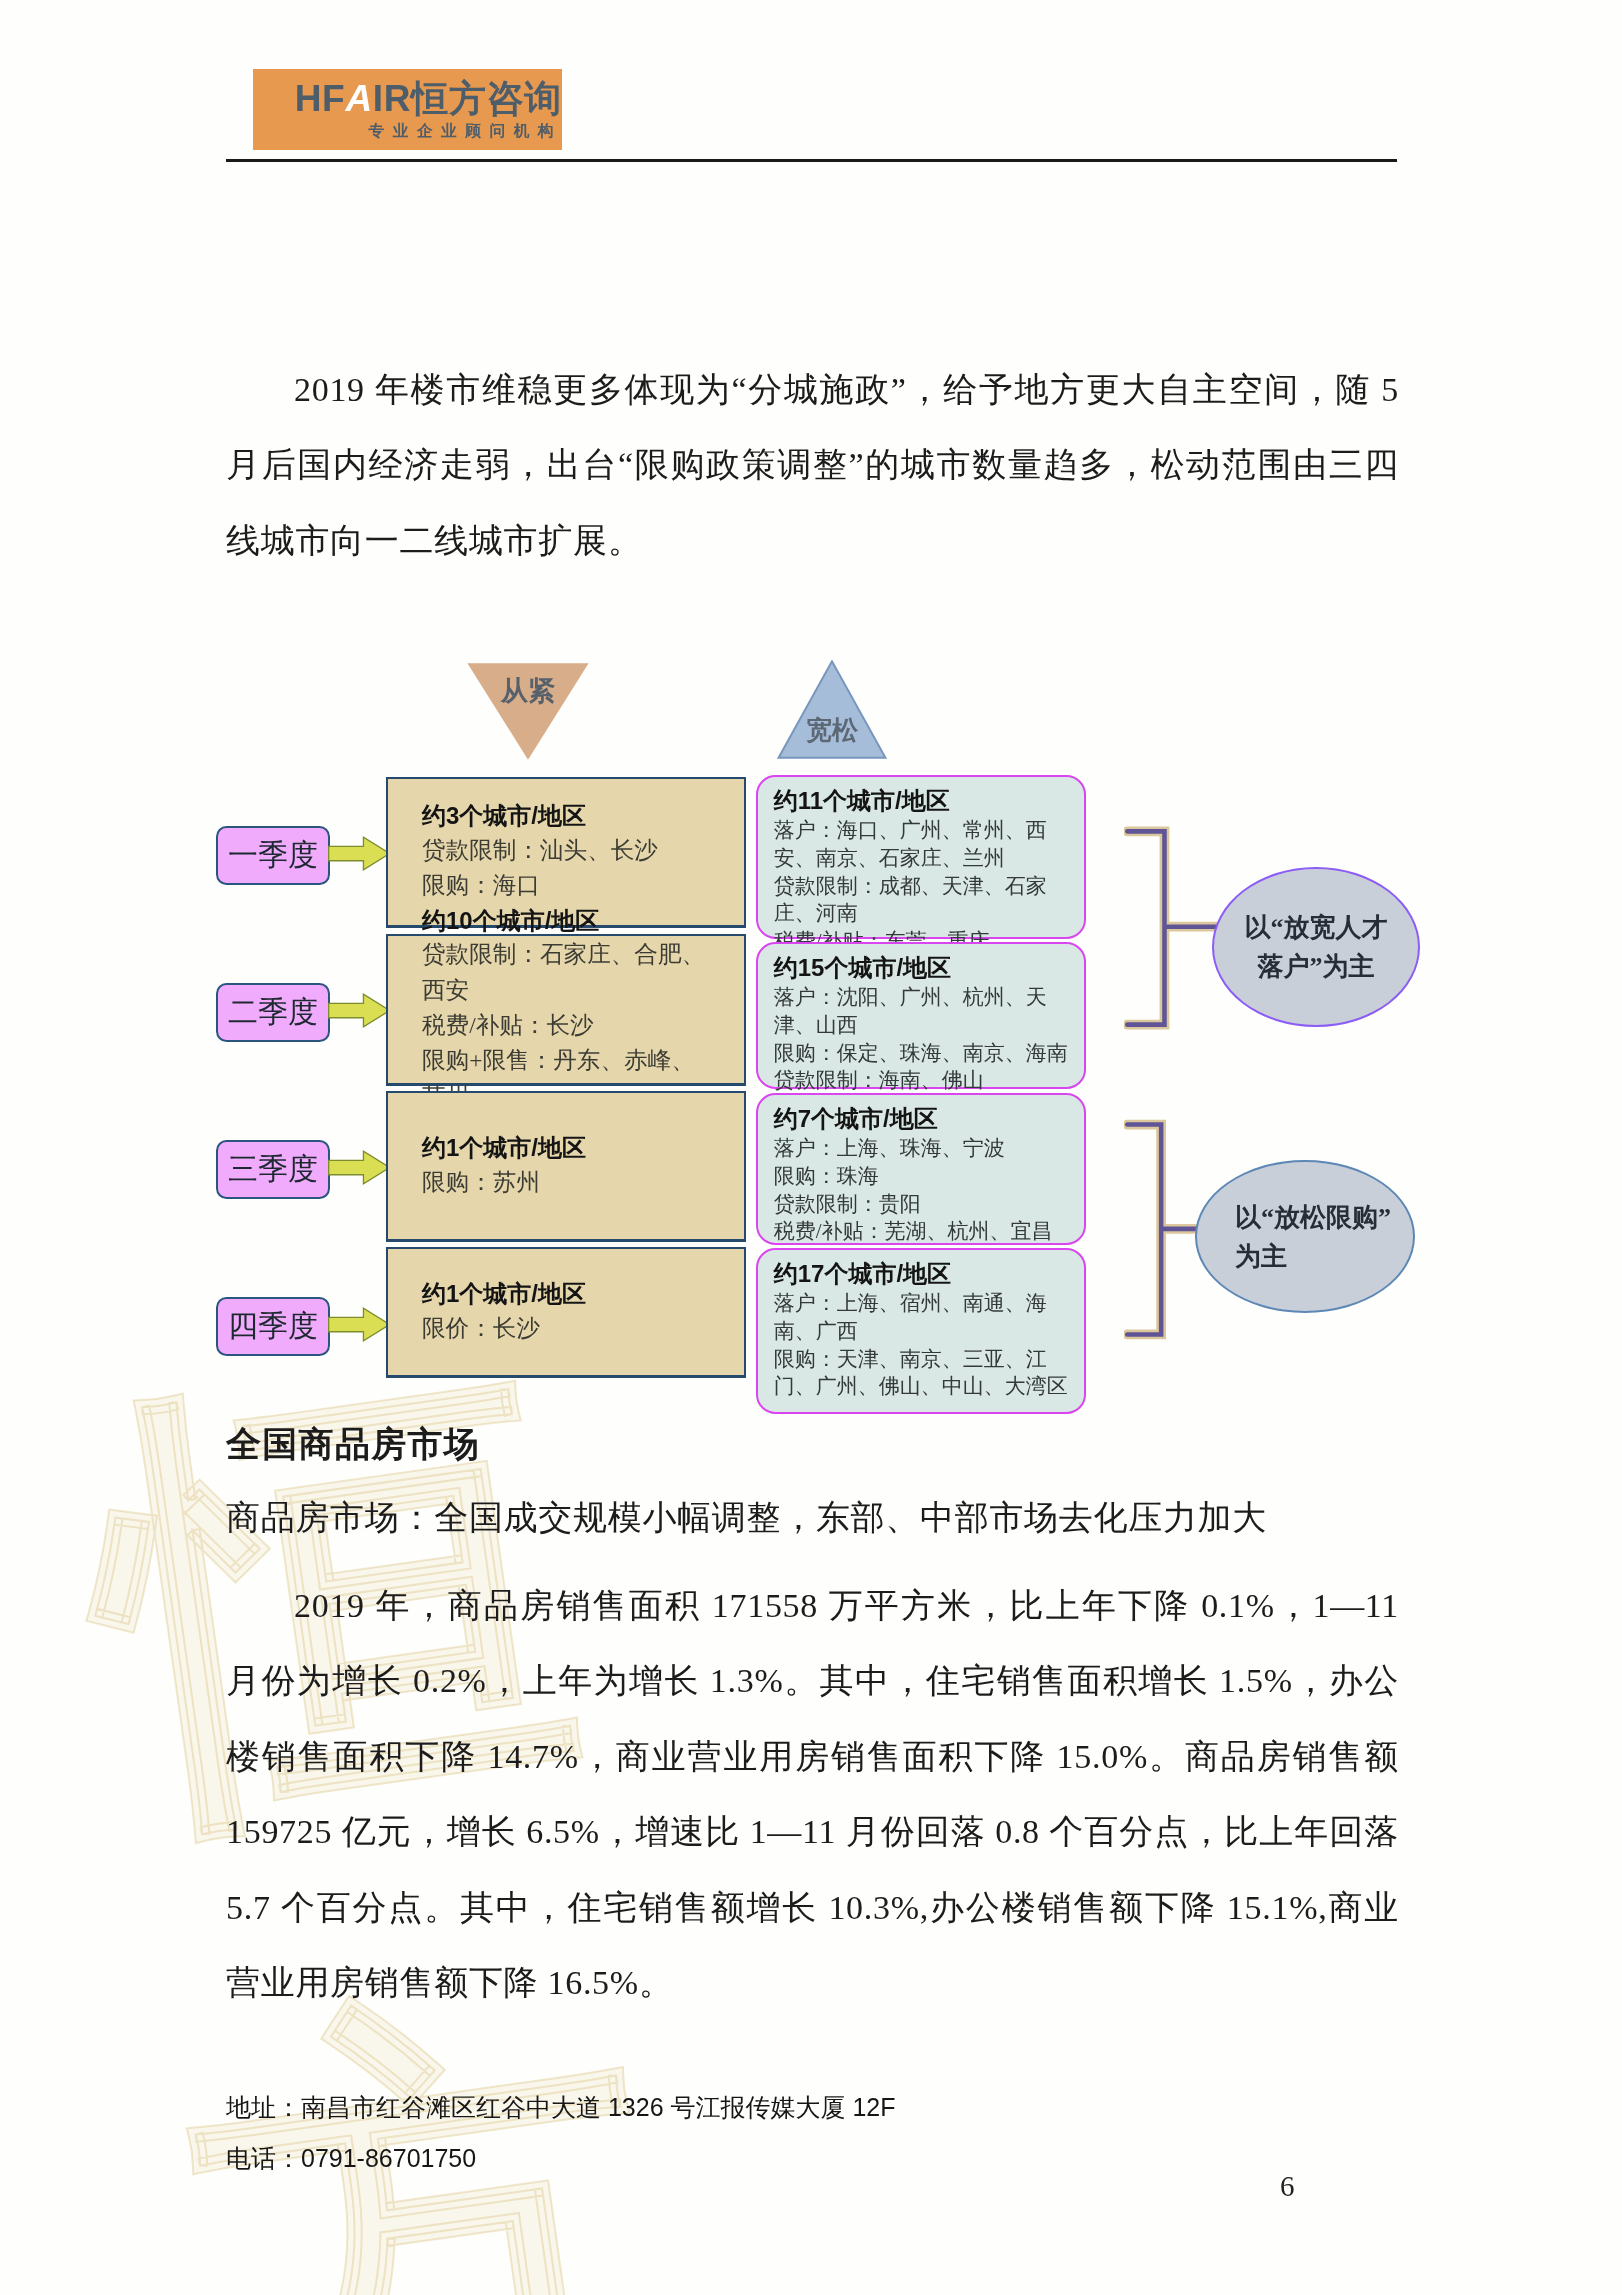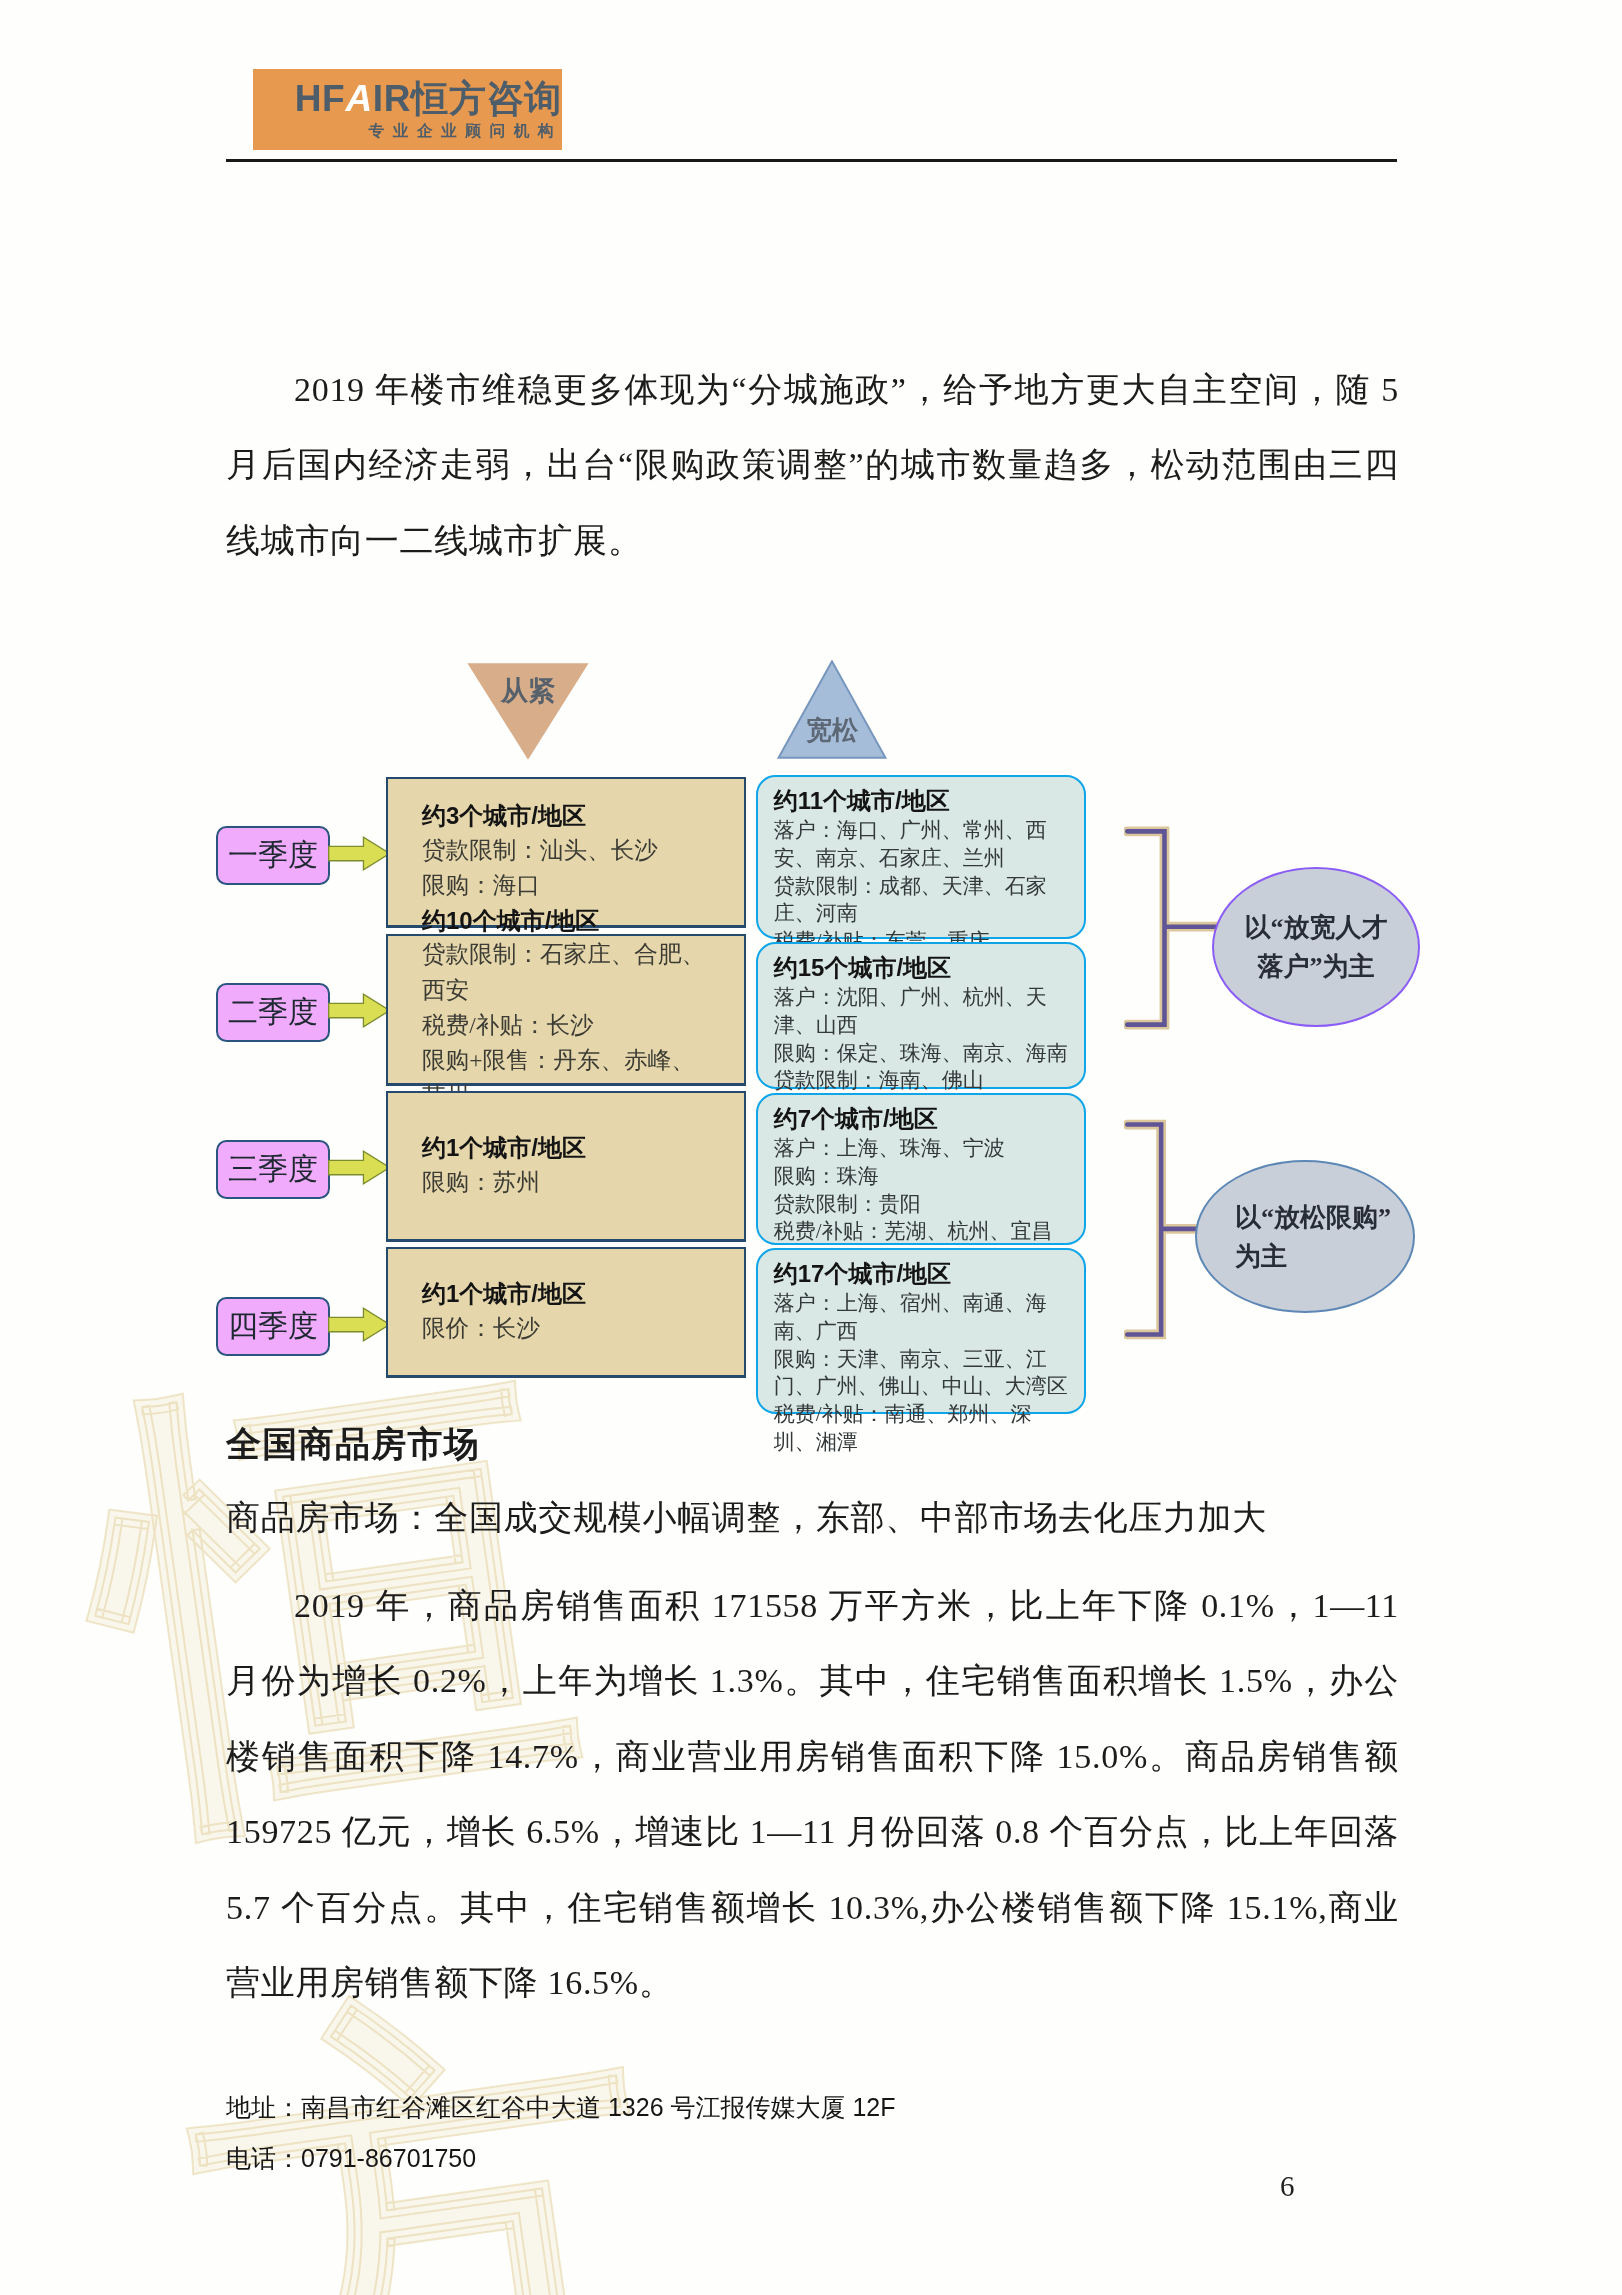--- a/index.html
+++ b/index.html
@@ -35,21 +35,21 @@
   .q.r1{top:826px}.q.r2{top:983px}.q.r3{top:1140px}.q.r4{top:1297px}
   .ar{position:absolute;left:328px;width:63px;height:37px;}
   .ar.r1{top:835px}.ar.r2{top:992px}.ar.r3{top:1149px}.ar.r4{top:1306px}
 
   .t{position:absolute;left:386px;width:360px;background:#e5d6ab;border:2px solid #264a6e;
      border-top-width:2.6px;border-bottom-width:3.3px;box-sizing:border-box;display:flex;
      flex-direction:column;justify-content:center;padding:0 34px;}
   .t.r1{top:777px;height:151px}.t.r2{top:934px;height:152px}
   .t.r3{top:1091px;height:151px}.t.r4{top:1247px;height:131px}
 
-  .b{position:absolute;left:756px;width:330px;background:#d9e8e4;border:2px solid #0ea5e9;
+  .b{position:absolute;left:756px;width:330px;background:#d9e8e4;border:2px solid #d946ef;
      border-radius:19.6px;box-sizing:border-box;padding:7.9px 14.4px 5.2px 15.7px;}
   .b.r1{top:775px;height:164px}.b.r2{top:942px;height:147px}
   .b.r3{top:1093px;height:152px}.b.r4{top:1248px;height:166px}
 
   .box-title{font-family:"Liberation Sans","DejaVu Sans",sans-serif;font-weight:bold;
              font-size:24px;color:#141414;line-height:1.35;}
   .t .box-line{font-size:23.6px;line-height:1.5;color:#3c3c34;}
   .b .box-line{font-size:21px;line-height:1.32;color:#33383a;}
 
   .tri{position:absolute;}
@@ -158,21 +158,20 @@
     <div class="box-title">约7个城市/地区</div>
     <div class="box-line">落户：上海、珠海、宁波</div>
     <div class="box-line">限购：珠海</div>
     <div class="box-line">贷款限制：贵阳</div>
     <div class="box-line">税费/补贴：芜湖、杭州、宜昌</div>
   </div>
   <div class="b r4">
     <div class="box-title">约17个城市/地区</div>
     <div class="box-line">落户：上海、宿州、南通、海南、广西</div>
     <div class="box-line">限购：天津、南京、三亚、江门、广州、佛山、中山、大湾区</div>
-    <div class="box-line">税费/补贴：南通、郑州、深圳、湘潭</div>
   </div>
 
   <svg class="bracket bracket1" width="111" height="204" viewBox="0 0 170 312">
     <path d="M5,8 H62 V154 M62,154 V304 H5 M62,154 H162" fill="none" stroke="#dcc69c" stroke-width="15" stroke-linecap="round"></path>
     <path d="M5,8 H62 V154 M62,154 V304 H5 M62,154 H162" fill="none" stroke="#5f5596" stroke-width="7" stroke-linecap="round"></path>
   </svg>
   <svg class="bracket bracket2" width="88" height="221" viewBox="0 0 135 338">
     <path d="M5,8 H57 V168 M57,168 V330 H5 M57,168 H128" fill="none" stroke="#dcc69c" stroke-width="15" stroke-linecap="round"></path>
     <path d="M5,8 H57 V168 M57,168 V330 H5 M57,168 H128" fill="none" stroke="#5f5596" stroke-width="7" stroke-linecap="round"></path>
   </svg>

